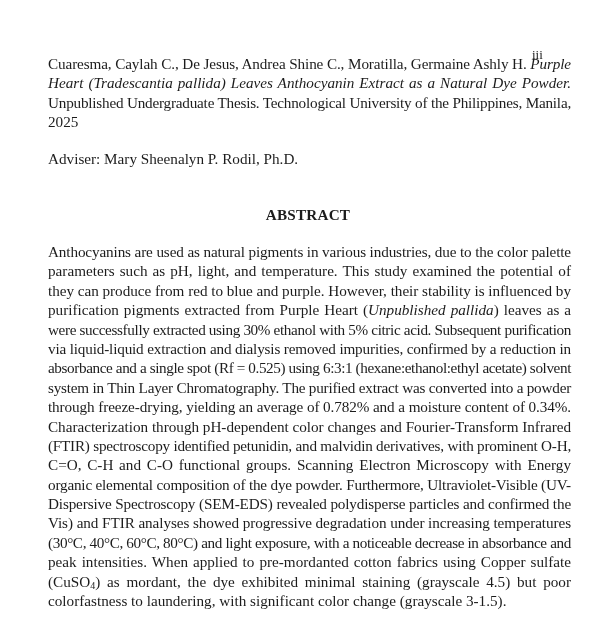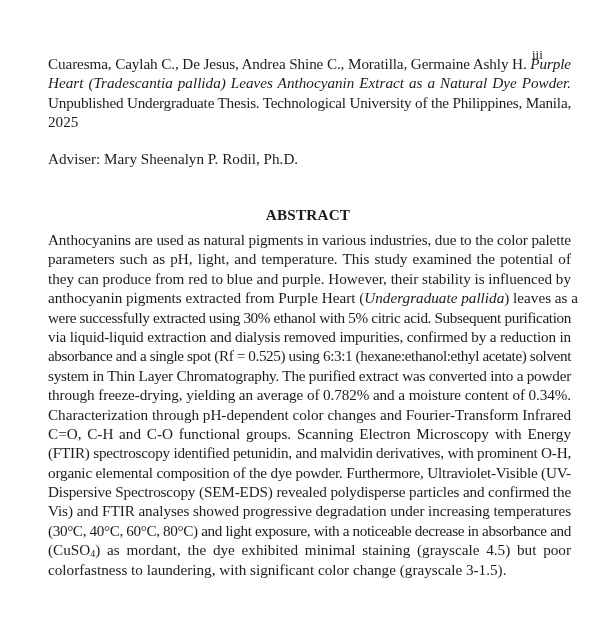--- a/index.html
+++ b/index.html
@@ -46,21 +46,21 @@
       position: absolute;
       top: 205px;
       left: 0;
       width: 616px;
       text-align: center;
       font-weight: bold;
       font-size: 15.2px;
       line-height: 20px;
       letter-spacing: 0.2px;
     }
-    .abstract-body { top: 230px; }
+    .abstract-body { top: 242px; }
     i { font-style: italic; }
     .line span { white-space: pre; }
     sub { font-size: 10px; vertical-align: -2px; line-height: 0; }
   </style>
 </head>
 <body>
 
 <div class="page-number">iii</div>
 
 <div class="block citation">
@@ -73,28 +73,29 @@
 <div class="block adviser">
   <div class="line last">Adviser: Mary Sheenalyn P. Rodil, Ph.D.</div>
 </div>
 
 <div class="abstract-heading">ABSTRACT</div>
 
 <div class="block abstract-body">
   <div class="line"><span style="letter-spacing: -0.123244px; white-space: pre;"><span>Anthocyanins are used as natural pigments in various industries, due to the color palette</span></span></div>
   <div class="line"><span style="white-space: pre;"><span>parameters such as pH, light, and temperature. This study examined the potential of</span></span></div>
   <div class="line"><span style="letter-spacing: -0.0314296px; white-space: pre;"><span>they can produce from red to blue and purple. However, their stability is influenced by</span></span></div>
-  <div class="line"><span style="word-spacing: 0.0015625px; white-space: pre;"><span>anthocyanin pigments extracted from Purple Heart (</span><i>Undergraduate pallida</i><span>) leaves as a</span></span></div>
+  <div class="line"><span style="word-spacing: 0.0015625px; white-space: pre;"><span>purification pigments extracted from Purple Heart (</span><i>Unpublished pallida</i><span>) leaves as a</span></span></div>
   <div class="line"><span style="letter-spacing: -0.355903px; white-space: pre;"><span>were successfully extracted using 30% ethanol with 5% citric acid. Subsequent purification</span></span></div>
   <div class="line"><span style="letter-spacing: -0.161166px; white-space: pre;"><span>via liquid-liquid extraction and dialysis removed impurities, confirmed by a reduction in</span></span></div>
   <div class="line"><span style="letter-spacing: -0.390795px; white-space: pre;"><span>absorbance and a single spot (Rf = 0.525) using 6:3:1 (hexane:ethanol:ethyl acetate) solvent</span></span></div>
   <div class="line"><span style="letter-spacing: -0.214706px; white-space: pre;"><span>system in Thin Layer Chromatography. The purified extract was converted into a powder</span></span></div>
   <div class="line"><span style="letter-spacing: -0.0987132px; white-space: pre; margin-top: 8px;"><span>through freeze-drying, yielding an average of 0.782% and a moisture content of 0.34%.</span></span></div>
   <div class="line"><span style="letter-spacing: -0.0144817px; white-space: pre;"><span>Characterization through pH-dependent color changes and Fourier-Transform Infrared</span></span></div>
+  <div class="line"><span style="letter-spacing: -0.22324px; white-space: pre;"><span>(FTIR) spectroscopy identified petunidin, and malvidin derivatives, with prominent O-H,</span></span></div>
   <div class="line"><span style="white-space: pre;"><span>C=O, C-H and C-O functional groups. Scanning Electron Microscopy with Energy</span></span></div>
-  <div class="line"><span style="letter-spacing: -0.22324px; white-space: pre;"><span>(FTIR) spectroscopy identified petunidin, and malvidin derivatives, with prominent O-H,</span></span></div>
   <div class="line"><span style="letter-spacing: -0.190589px; white-space: pre;"><span>organic elemental composition of the dye powder. Furthermore, Ultraviolet-Visible (UV-</span></span></div>
   <div class="line"><span style="letter-spacing: -0.141943px; white-space: pre;"><span>Dispersive Spectroscopy (SEM-EDS) revealed polydisperse particles and confirmed the</span></span></div>
   <div class="line"><span style="letter-spacing: -0.075113px; white-space: pre;"><span>Vis) and FTIR analyses showed progressive degradation under increasing temperatures</span></span></div>
   <div class="line"><span style="letter-spacing: -0.362886px; white-space: pre; margin-top: 37px;"><span>(30°C, 40°C, 60°C, 80°C) and light exposure, with a noticeable decrease in absorbance and</span></span></div>
+  <div class="line"><span style="white-space: pre;"><span>peak intensities. When applied to pre-mordanted cotton fabrics using Copper sulfate</span></span></div>
   <div class="line"><span style="white-space: pre;"><span>(CuSO</span><sub>4</sub><span>) as mordant, the dye exhibited minimal staining (grayscale 4.5) but poor</span></span></div>
   <div class="line last"><span>colorfastness to laundering, with significant color change (grayscale 3-1.5).</span></div>
 </div>
 
 </body></html>

